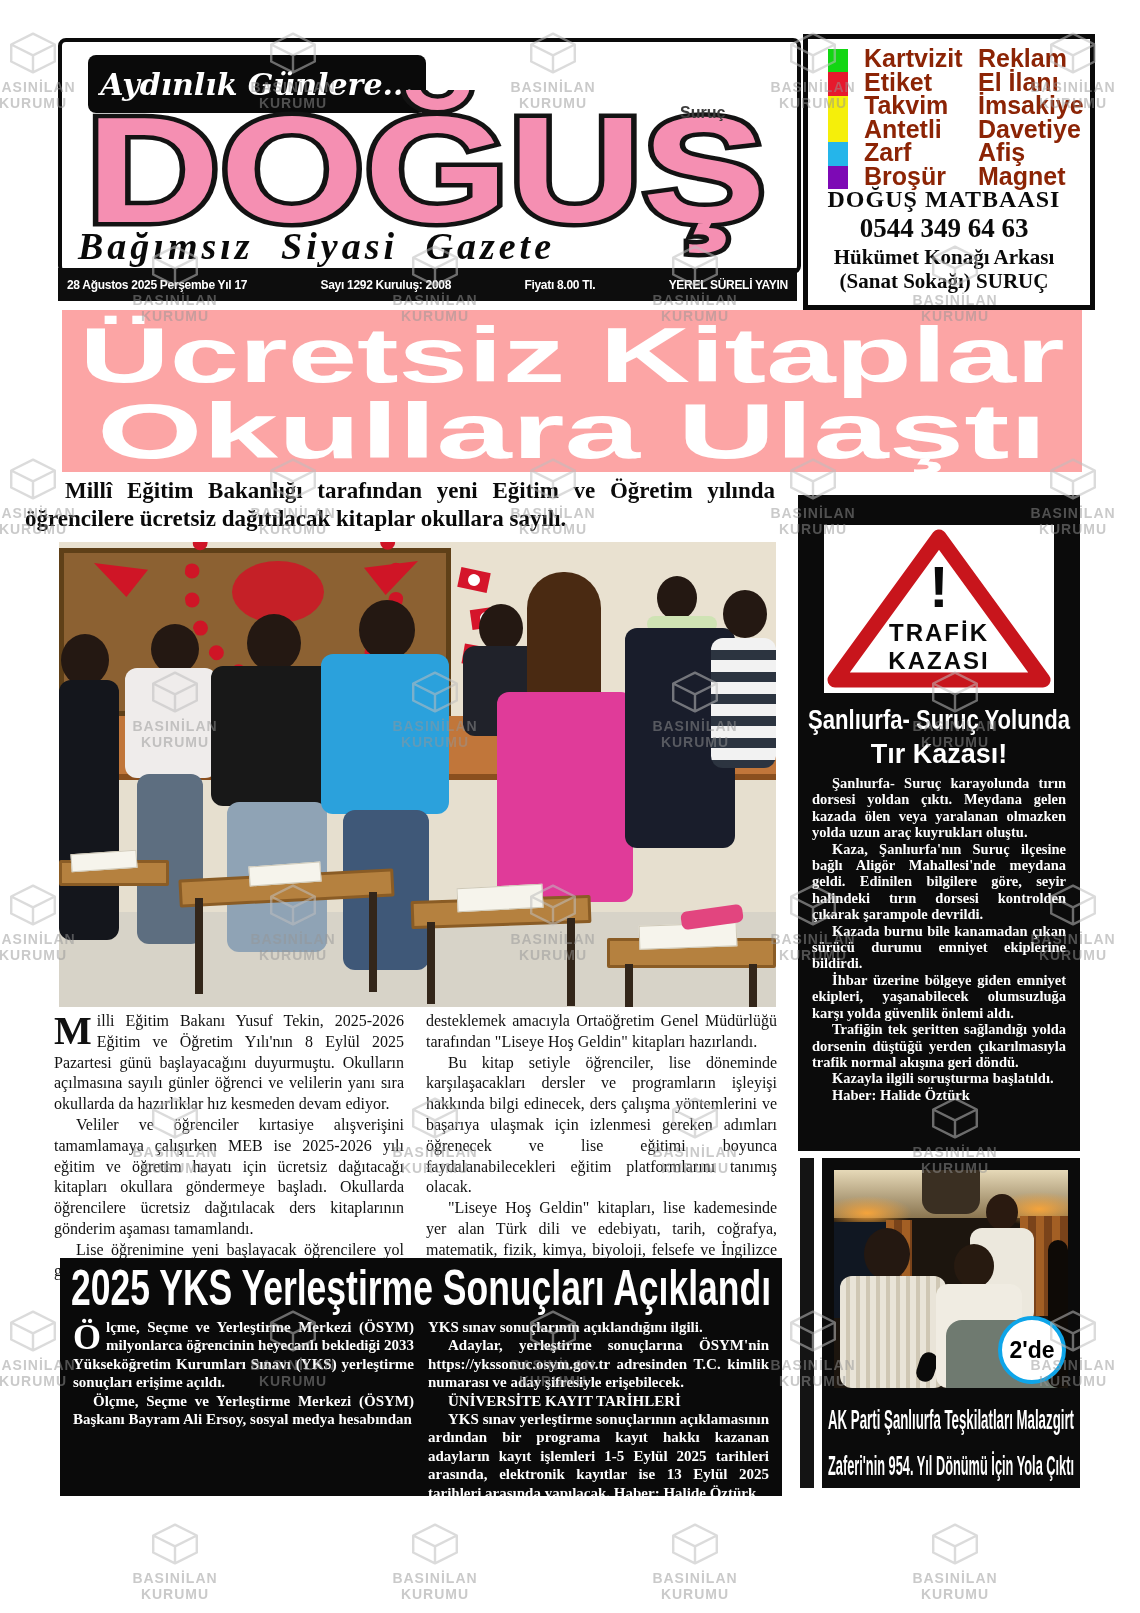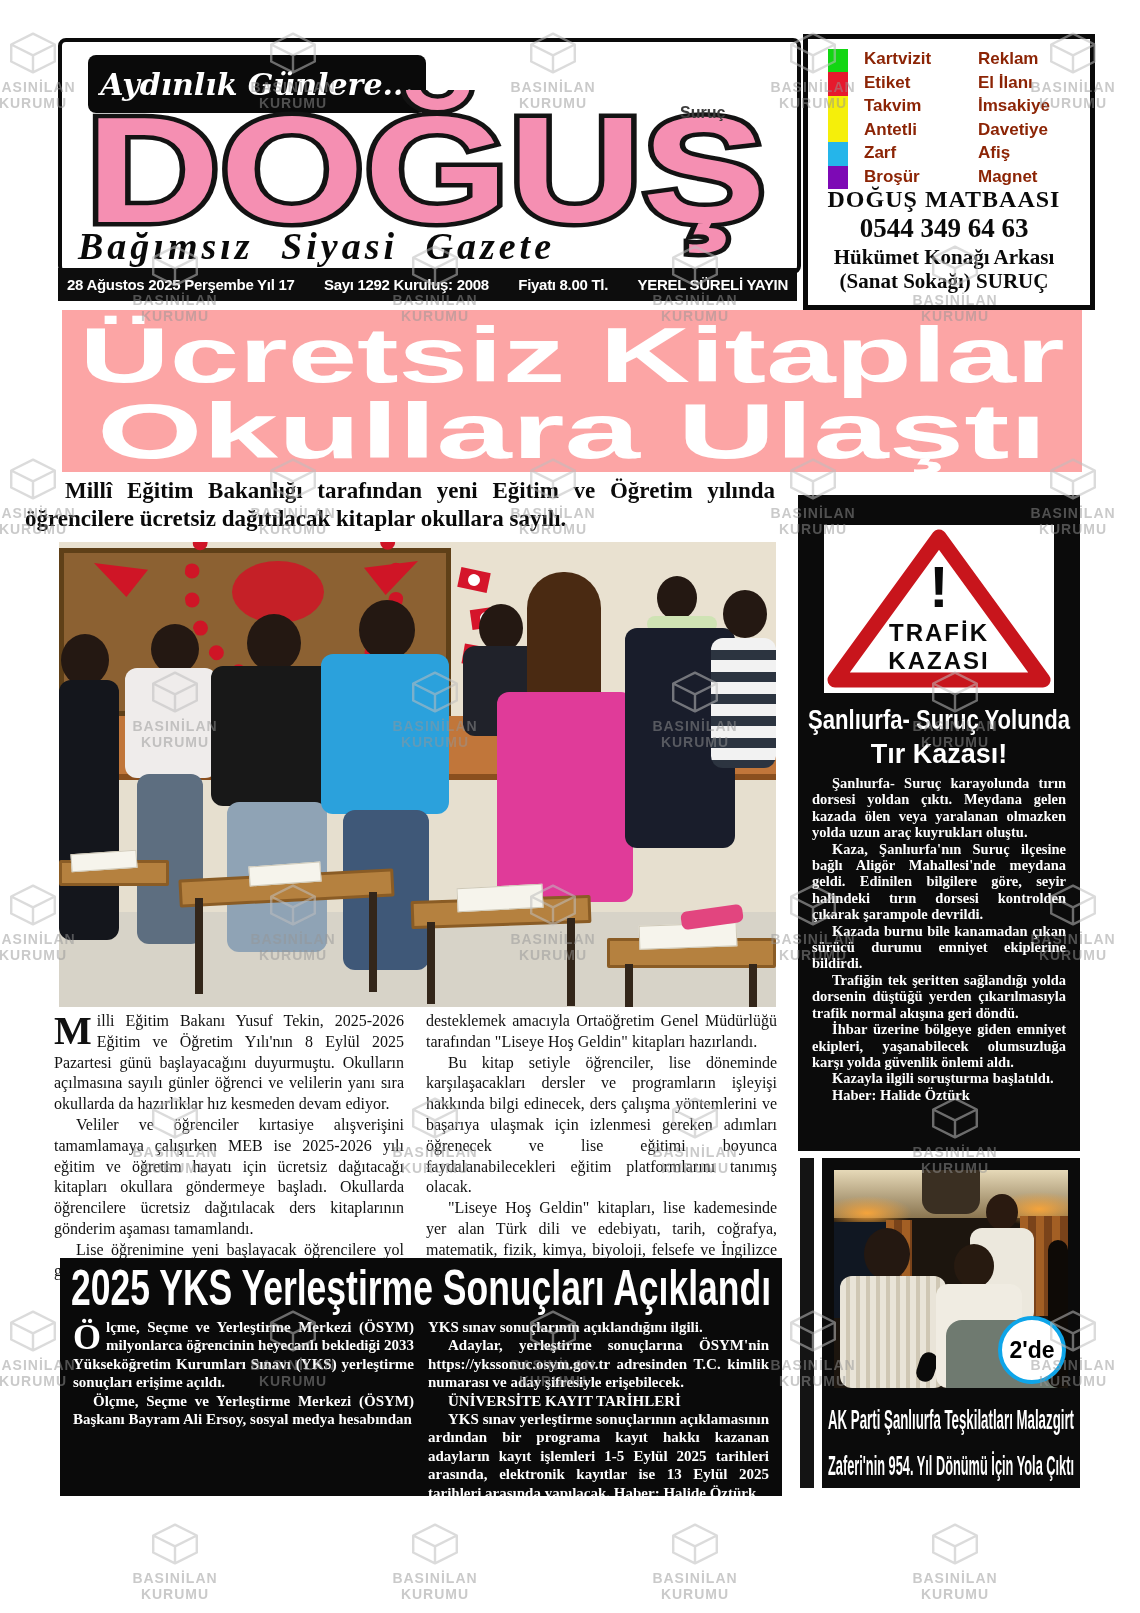--- a/index.html
+++ b/index.html
@@ -15,35 +15,35 @@
   .logo-svg{position:absolute;left:8px;top:48px;width:712px;height:168px;}
   .logo-badge{position:absolute;left:618px;top:62px;font-size:16px;font-weight:bold;color:#3c3c3c;}
   .subtitle{position:absolute;left:16px;top:182px;width:700px;
             font-family:"Liberation Serif","DejaVu Serif",serif;font-style:italic;font-weight:bold;
             font-size:38px;letter-spacing:4px;word-spacing:14px;color:#0a0a0a;}
 
   
   .shop{left:803px;top:34px;width:282px;height:266px;border:5px solid #0a0a0a;background:#fff;}
   .colorbar{position:absolute;left:20px;top:10px;width:20px;height:140px;display:flex;flex-direction:column;}
   .colorbar div{flex:1;}
-  .svc{position:absolute;top:8px;font-weight:bold;font-size:17px;color:#8c2405;line-height:23.5px;}
+  .svc{position:absolute;top:8px;font-weight:bold;font-size:25px;color:#8c2405;line-height:23.5px;}
   .svc1{left:56px;} .svc2{left:158px;margin-left:12px;}
   .shopname{position:absolute;left:0;top:147px;width:272px;text-align:center;
             font-family:"Liberation Serif","DejaVu Serif",serif;font-weight:bold;font-size:24px;letter-spacing:1px;color:#0a0a0a;}
   .shopphone{position:absolute;left:0;top:174px;width:272px;text-align:center;
              font-family:"Liberation Serif","DejaVu Serif",serif;font-weight:bold;font-size:27px;color:#0a0a0a;}
   .shopaddr1{position:absolute;left:0;top:206px;width:272px;text-align:center;
              font-family:"Liberation Serif","DejaVu Serif",serif;font-weight:bold;font-size:21px;color:#0a0a0a;}
   .shopaddr2{position:absolute;left:0;top:230px;width:272px;text-align:center;
              font-family:"Liberation Serif","DejaVu Serif",serif;font-weight:bold;font-size:21px;color:#0a0a0a;}
 
   
   .dateline{left:58px;top:268px;width:739px;height:33px;background:#0d0d0d;color:#fff;display:flex;
             align-items:center;justify-content:space-between;padding:0 9px;box-sizing:border-box;
-            font-weight:bold;font-size:15px;letter-spacing:-0.3px;white-space:nowrap;}
+            font-weight:bold;font-size:12px;letter-spacing:-0.3px;white-space:nowrap;}
 
   
   .headline-box{left:62px;top:310px;width:1020px;height:162px;background:#fca5a5;}
   .subhead{left:25px;top:477px;width:750px;font-family:"Liberation Serif","DejaVu Serif",serif;
            font-weight:bold;font-size:23px;line-height:28px;text-indent:40px;text-align:justify;color:#0a0a0a;}
 
   
   .photo1{left:59px;top:542px;width:717px;height:465px;background:#e9e1d0;overflow:hidden;}
   .board{position:absolute;left:0;top:6px;width:392px;height:168px;background:#8c6132;border:5px solid #5f4018;box-sizing:border-box;}
   .garland{position:absolute;left:120px;top:-78px;width:190px;height:190px;border-radius:50%;border:15px dotted #cf1526;}
@@ -244,22 +244,22 @@
       </svg>
     </div>
     <svg class="tr-headline" width="282" height="72" viewBox="0 0 282 72">
       <text x="141" y="28" text-anchor="middle" font-size="27" font-weight="bold" fill="#fff" textLength="262" lengthAdjust="spacingAndGlyphs">Şanlıurfa- Suruç Yolunda</text>
       <text x="141" y="62" text-anchor="middle" font-size="27" font-weight="bold" fill="#fff">Tır Kazası!</text>
     </svg>
     <div class="tr-body">
       <p>Şanlıurfa- Suruç karayolunda tırın dorsesi yoldan çıktı. Meydana gelen kazada ölen veya yaralanan olmazken yolda uzun araç kuyrukları oluştu.</p>
       <p>Kaza, Şanlıurfa'nın Suruç ilçesine bağlı Aligör Mahallesi'nde meydana geldi. Edinilen bilgilere göre, seyir halindeki tırın dorsesi kontrolden çıkarak şarampole devrildi.</p>
       <p>Kazada burnu bile kanamadan çıkan sürücü durumu emniyet ekiplerine bildirdi.</p>
+      <p>İhbar üzerine bölgeye giden emniyet ekipleri, yaşanabilecek olumsuzluğa karşı yolda güvenlik önlemi aldı.</p>
       <p>Trafiğin tek şeritten sağlandığı yolda dorsenin düştüğü yerden çıkarılmasıyla trafik normal akışına geri döndü.</p>
-      <p>İhbar üzerine bölgeye giden emniyet ekipleri, yaşanabilecek olumsuzluğa karşı yolda güvenlik önlemi aldı.</p>
       <p>Kazayla ilgili soruşturma başlatıldı.</p>
       <p>Haber: Halide Öztürk</p>
     </div>
   </div>
 
   <div class="abs divbar"></div>
   <div class="abs party">
     <div class="bus">
       <div class="bus-ceil"></div>
       <div class="bus-strip"></div>

